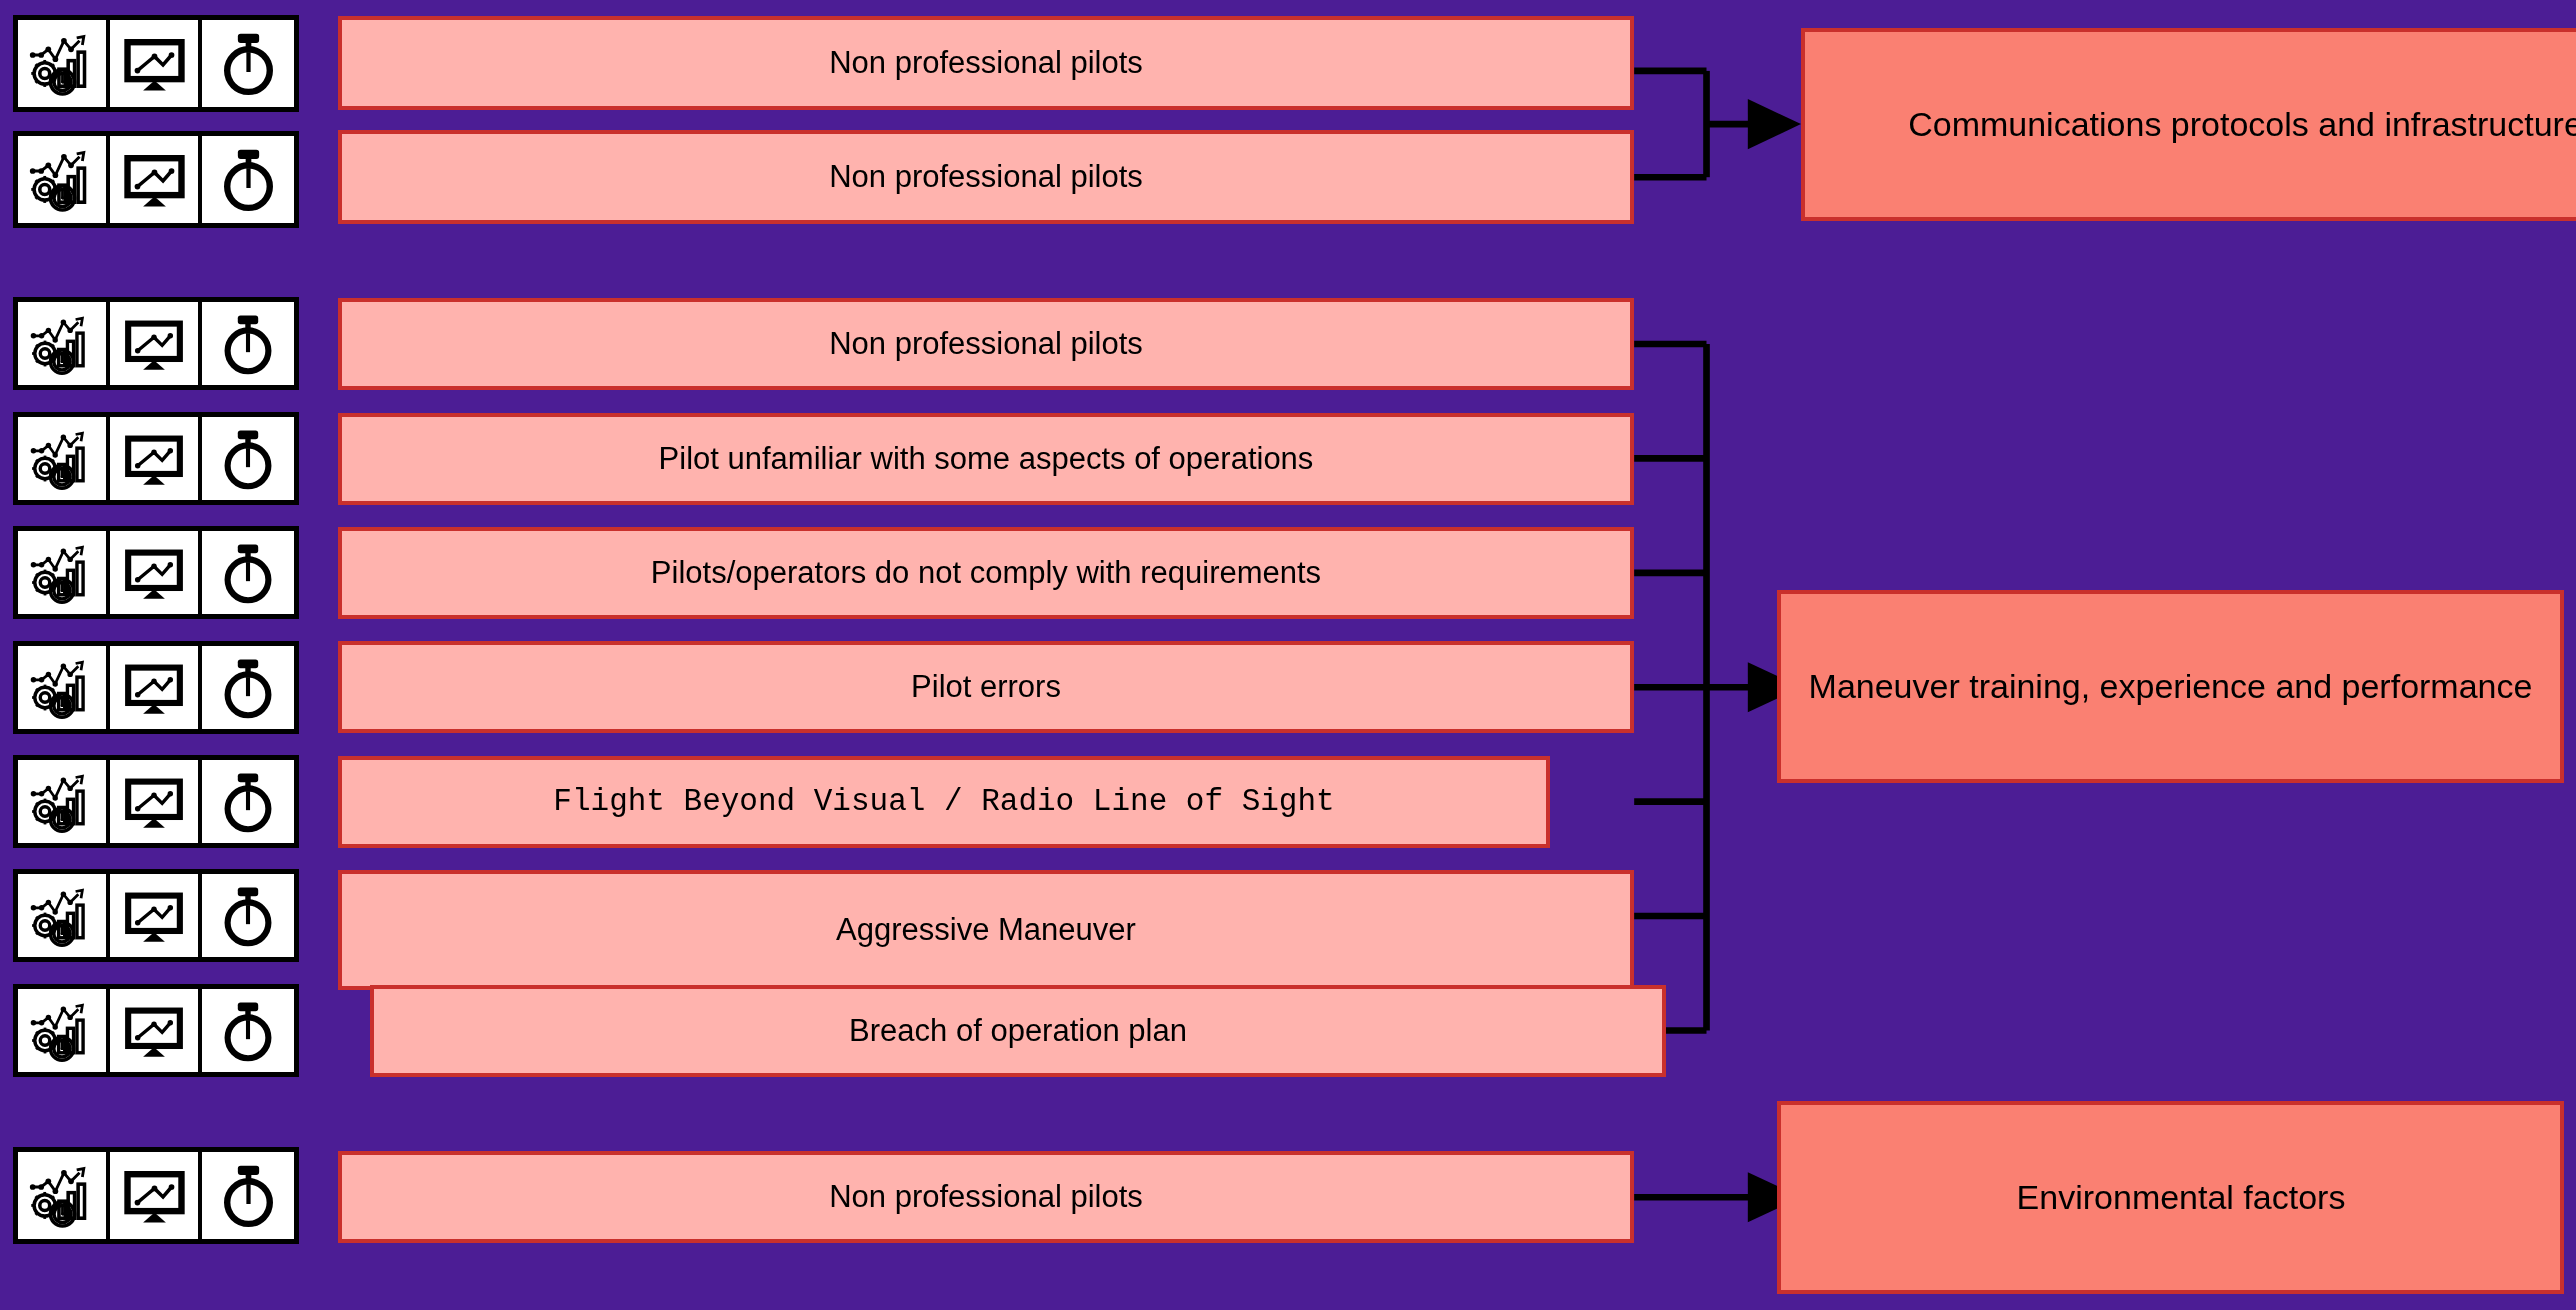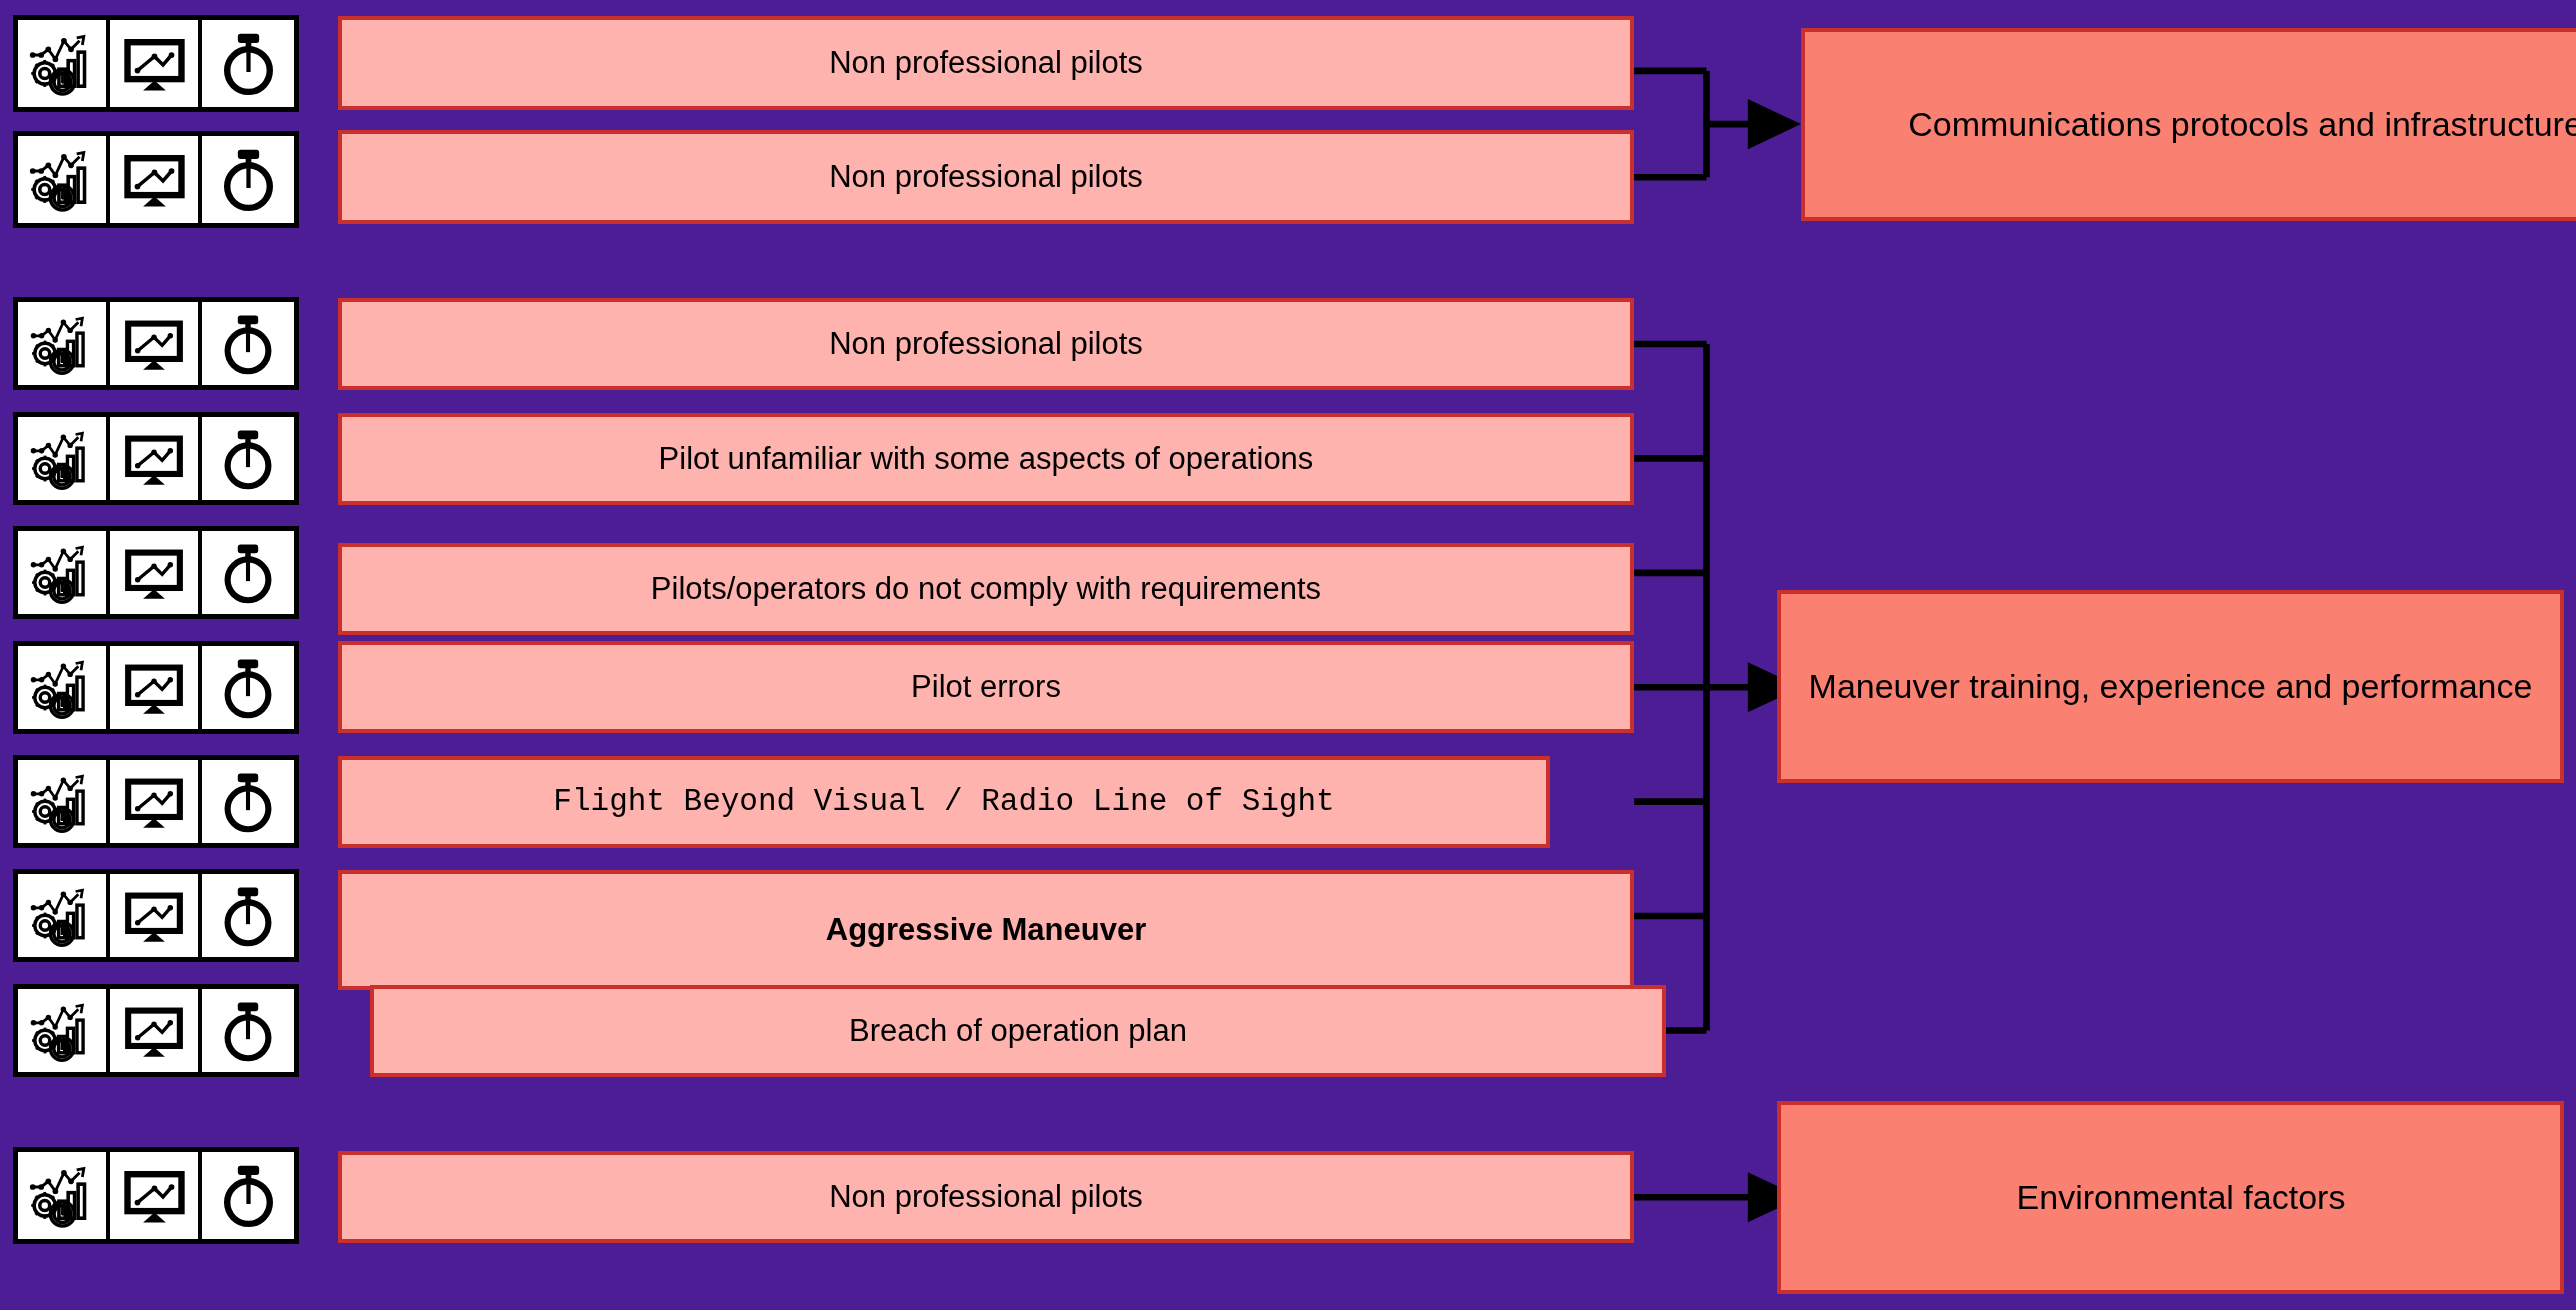--- a/index.html
+++ b/index.html
@@ -691,24 +691,24 @@
         <rect x="35" y="8" width="30" height="13" rx="4" fill="#000"></rect>
         <line x1="50" y1="20" x2="50" y2="32" stroke="#000" stroke-width="8"></line>
         <circle cx="50" cy="60" r="30" fill="none" stroke="#000" stroke-width="9"></circle>
         <line x1="50" y1="34" x2="50" y2="62" stroke="#000" stroke-width="6"></line>
       </svg>
     </div>
   </div>
 
   <div class="factor-bar" style="left:338px;top:298px;width:1296px;height:92px;">Non professional pilots</div>
   <div class="factor-bar" style="left:338px;top:413px;width:1296px;height:92px;">Pilot unfamiliar with some aspects of operations</div>
-  <div class="factor-bar" style="left:338px;top:527px;width:1296px;height:92px;margin-top:16px;">Pilots/operators do not comply with requirements</div>
+  <div class="factor-bar" style="left:338px;top:527px;width:1296px;height:92px;">Pilots/operators do not comply with requirements</div>
   <div class="factor-bar" style="left:338px;top:641px;width:1296px;height:92px;">Pilot errors</div>
   <div class="factor-bar" style="left:338px;top:756px;width:1212px;height:92px;font-family:Liberation Mono, monospace;">Flight Beyond Visual / Radio Line of Sight</div>
-  <div class="factor-bar" style="left:338px;top:870px;width:1296px;height:120px;font-weight:bold;">Aggressive Maneuver</div>
+  <div class="factor-bar" style="left:338px;top:870px;width:1296px;height:120px;">Aggressive Maneuver</div>
   <div class="factor-bar" style="left:338px;top:985px;width:1296px;height:92px;margin-left:32px;">Breach of operation plan</div>
 
   <div class="category-box" style="left:1777px;top:590px;width:787px;height:193px;">Maneuver training, experience and performance</div>
 
   <div class="icon-triptych" style="left:13.3px;top:1147px;width:286px;height:97px;">
     <div class="icon-cell">
       <svg width="71" height="71" viewBox="0 0 100 100" aria-hidden="true">
         <g fill="none" stroke="#000" stroke-width="4">
           <polyline points="8,38 20,38 30,30 40,44 52,18 62,30 74,18"></polyline>
           <polyline points="70,14 80,12 78,24"></polyline>

